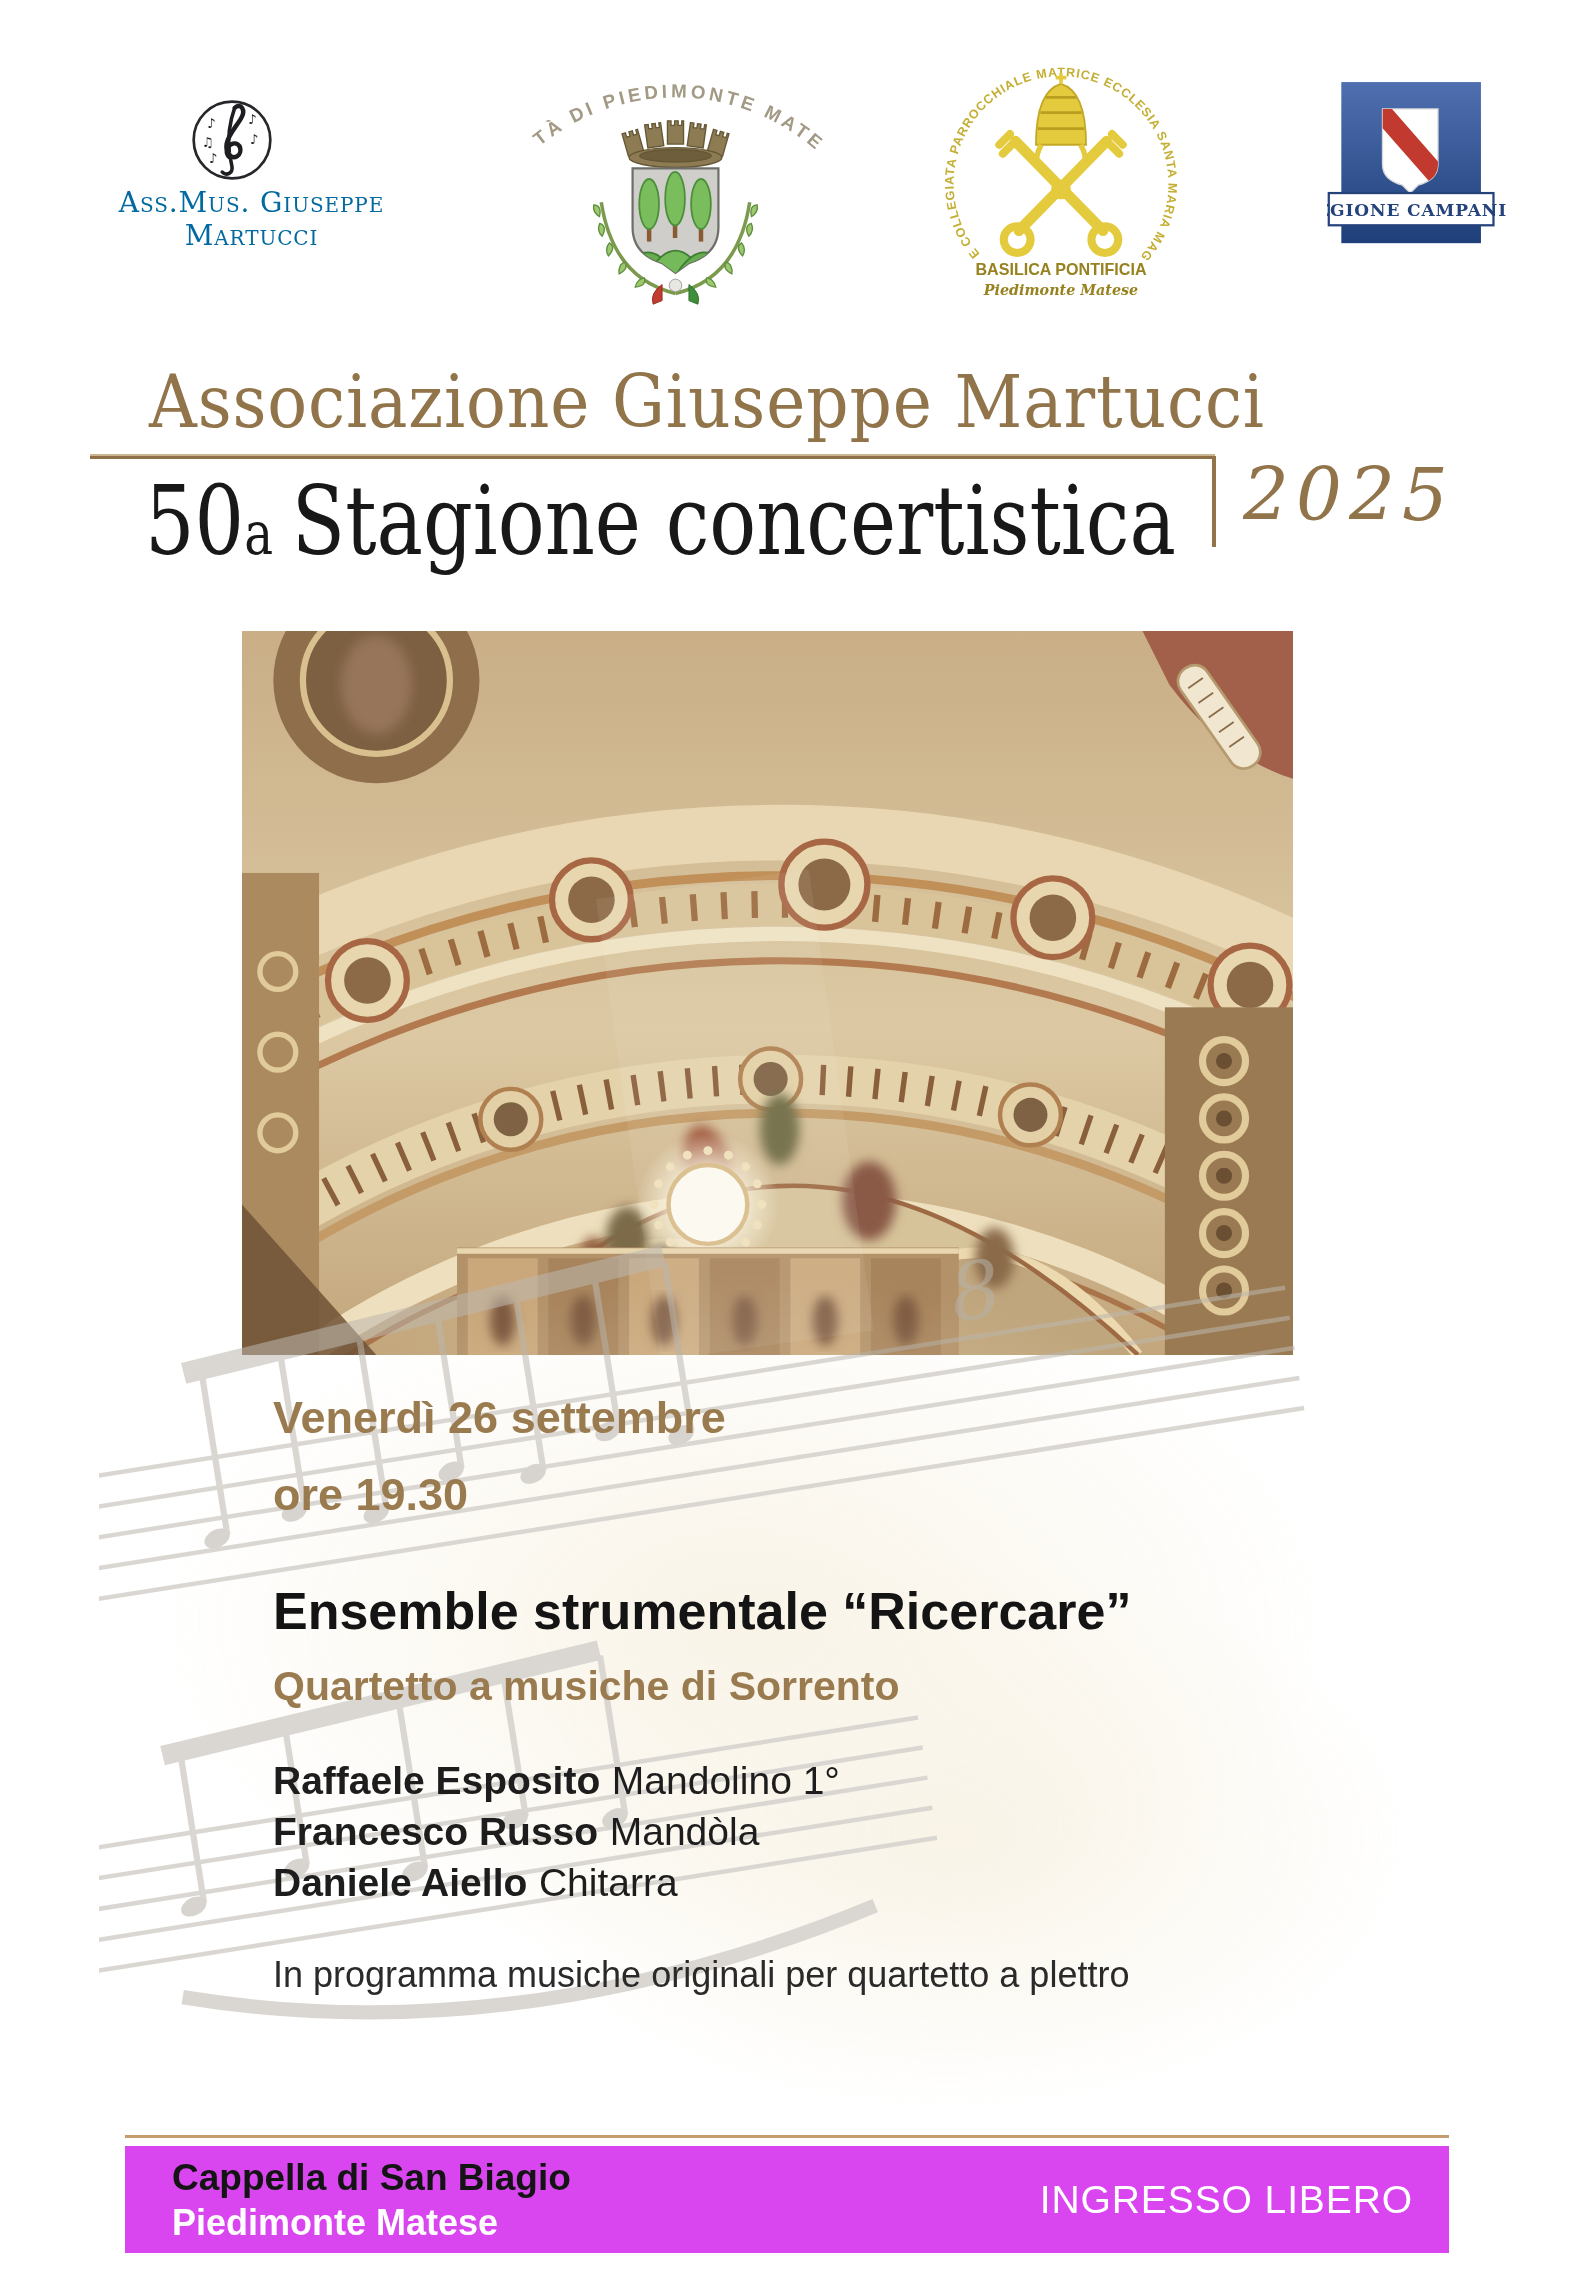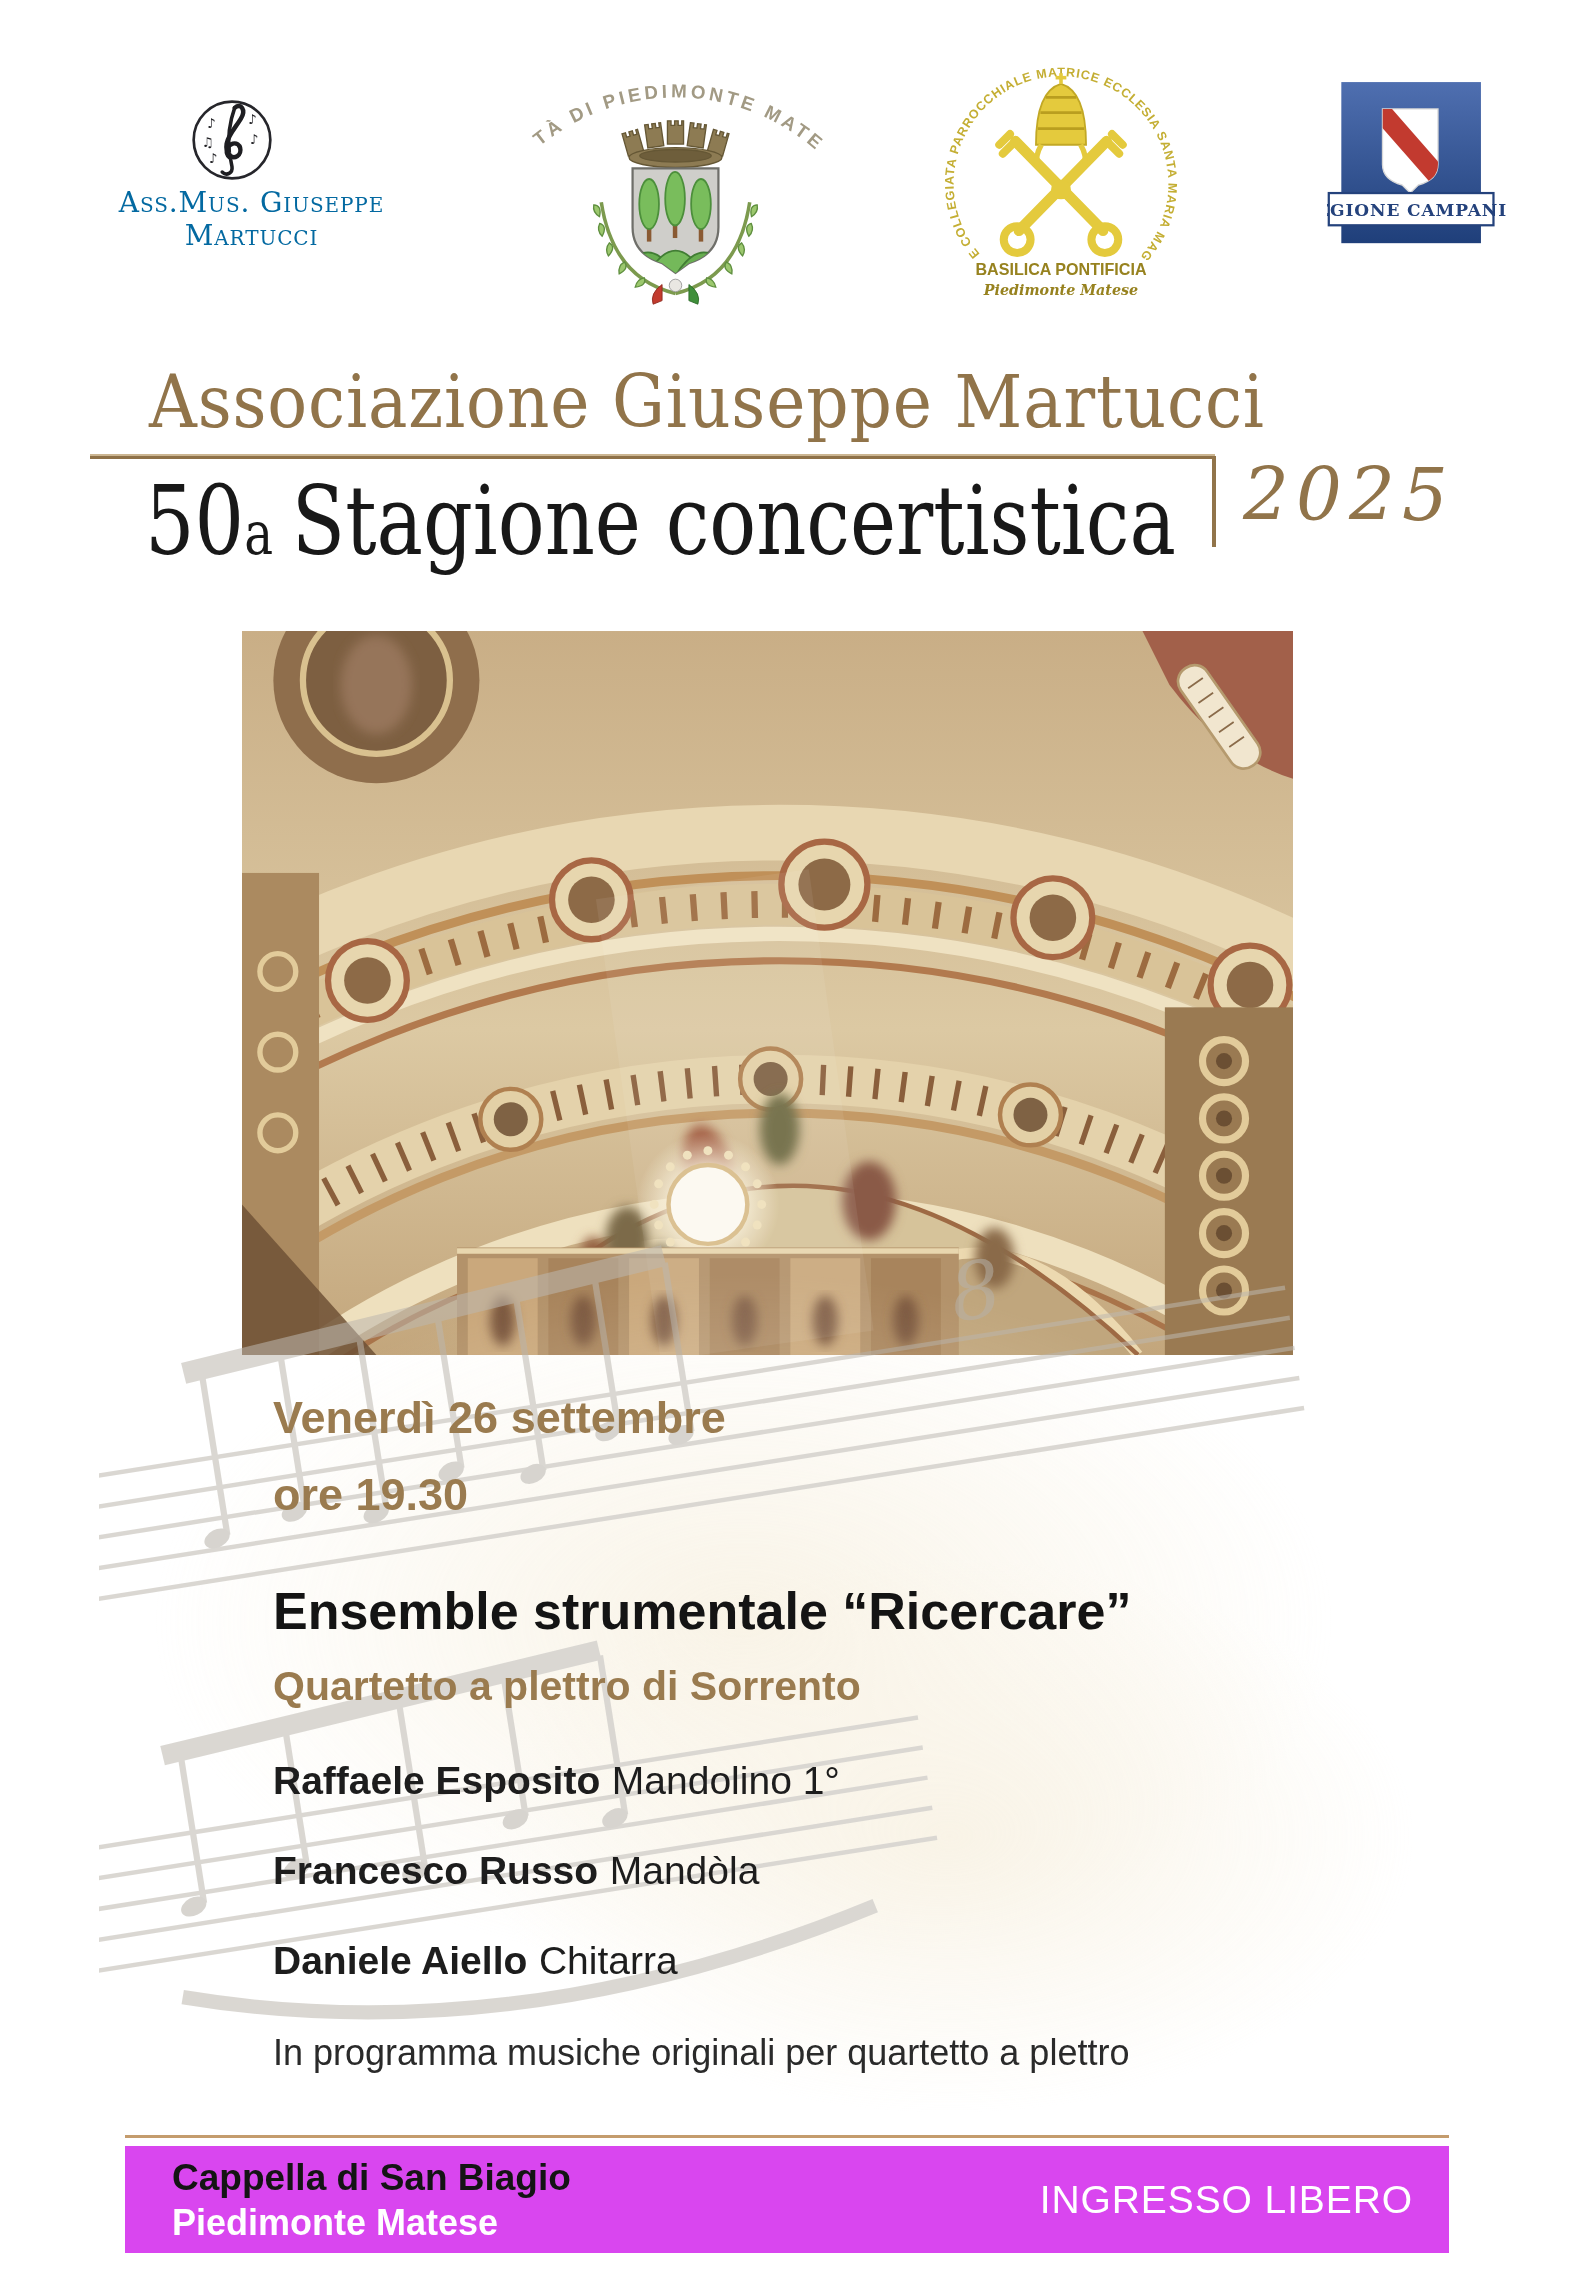--- a/index.html
+++ b/index.html
@@ -27,21 +27,21 @@
   .title-year{position:absolute;left:1243px;top:453px;font-family:"DejaVu Serif",serif;
       font-style:italic;font-size:72px;color:#91744A;letter-spacing:7.2px;}
 
   
   .block{position:absolute;left:273px;top:1395px;z-index:2;}
   .ev-date,.ev-time{font-weight:700;font-size:45px;color:#9A7B4F;line-height:1.0;}
   .ev-time{margin-top:32px;}
   .ev-ensemble{margin-top:64px;font-weight:700;font-size:52px;color:#141414;}
   .ev-group{margin-top:21.5px;font-weight:700;font-size:41px;color:#9A7B4F;}
   .performers{margin-top:45px;}
-  .performer{font-size:39px;color:#1d1d1d;line-height:51px;margin-top:39px;}
+  .performer{font-size:39px;color:#1d1d1d;line-height:51px;}
   .performer .b{font-weight:700;margin-right:11.6px;}
   .ev-note{margin-top:46px;font-size:36px;color:#2a2a2a;}
 
   
   .bar-line{position:absolute;left:125px;top:2135px;width:1324px;height:2.7px;background:#C49C6D;}
   .bar{position:absolute;left:125px;top:2146px;width:1324px;height:107px;background:#d946ef;}
   .bar .venue{position:absolute;left:47px;top:10.7px;font-weight:700;font-size:37px;color:#141414;}
   .bar .city{position:absolute;left:47px;bottom:9px;font-weight:700;font-size:36px;color:#ffffff;}
   .bar .adm{position:absolute;right:36px;top:32px;font-weight:400;font-size:39px;
       letter-spacing:0.9px;color:#ffffff;}
@@ -415,21 +415,21 @@
         <ellipse cx="548" cy="618" rx="15" ry="10" transform="rotate(-18 548 618)"></ellipse>
       </g>
       <path d="M40 740 Q400 860 820 760" stroke-width="16"></path>
     </g>
   </svg>
 
   <div class="block">
     <div class="ev-date">Venerdì 26 settembre</div>
     <div class="ev-time">ore 19.30</div>
     <div class="ev-ensemble">Ensemble strumentale “Ricercare”</div>
-    <div class="ev-group">Quartetto a plettro di Sorrento</div>
+    <div class="ev-group">Quartetto a musiche di Sorrento</div>
     <div class="performers">
       <div class="performer"><span class="b">Raffaele Esposito</span><span class="r">Mandolino 1°</span></div>
       <div class="performer"><span class="b">Francesco Russo</span><span class="r">Mandòla</span></div>
       <div class="performer"><span class="b">Daniele Aiello</span><span class="r">Chitarra</span></div>
     </div>
     <div class="ev-note">In programma musiche originali per quartetto a plettro</div>
   </div>
 
   <div class="bar-line"></div>
   <div class="bar">

